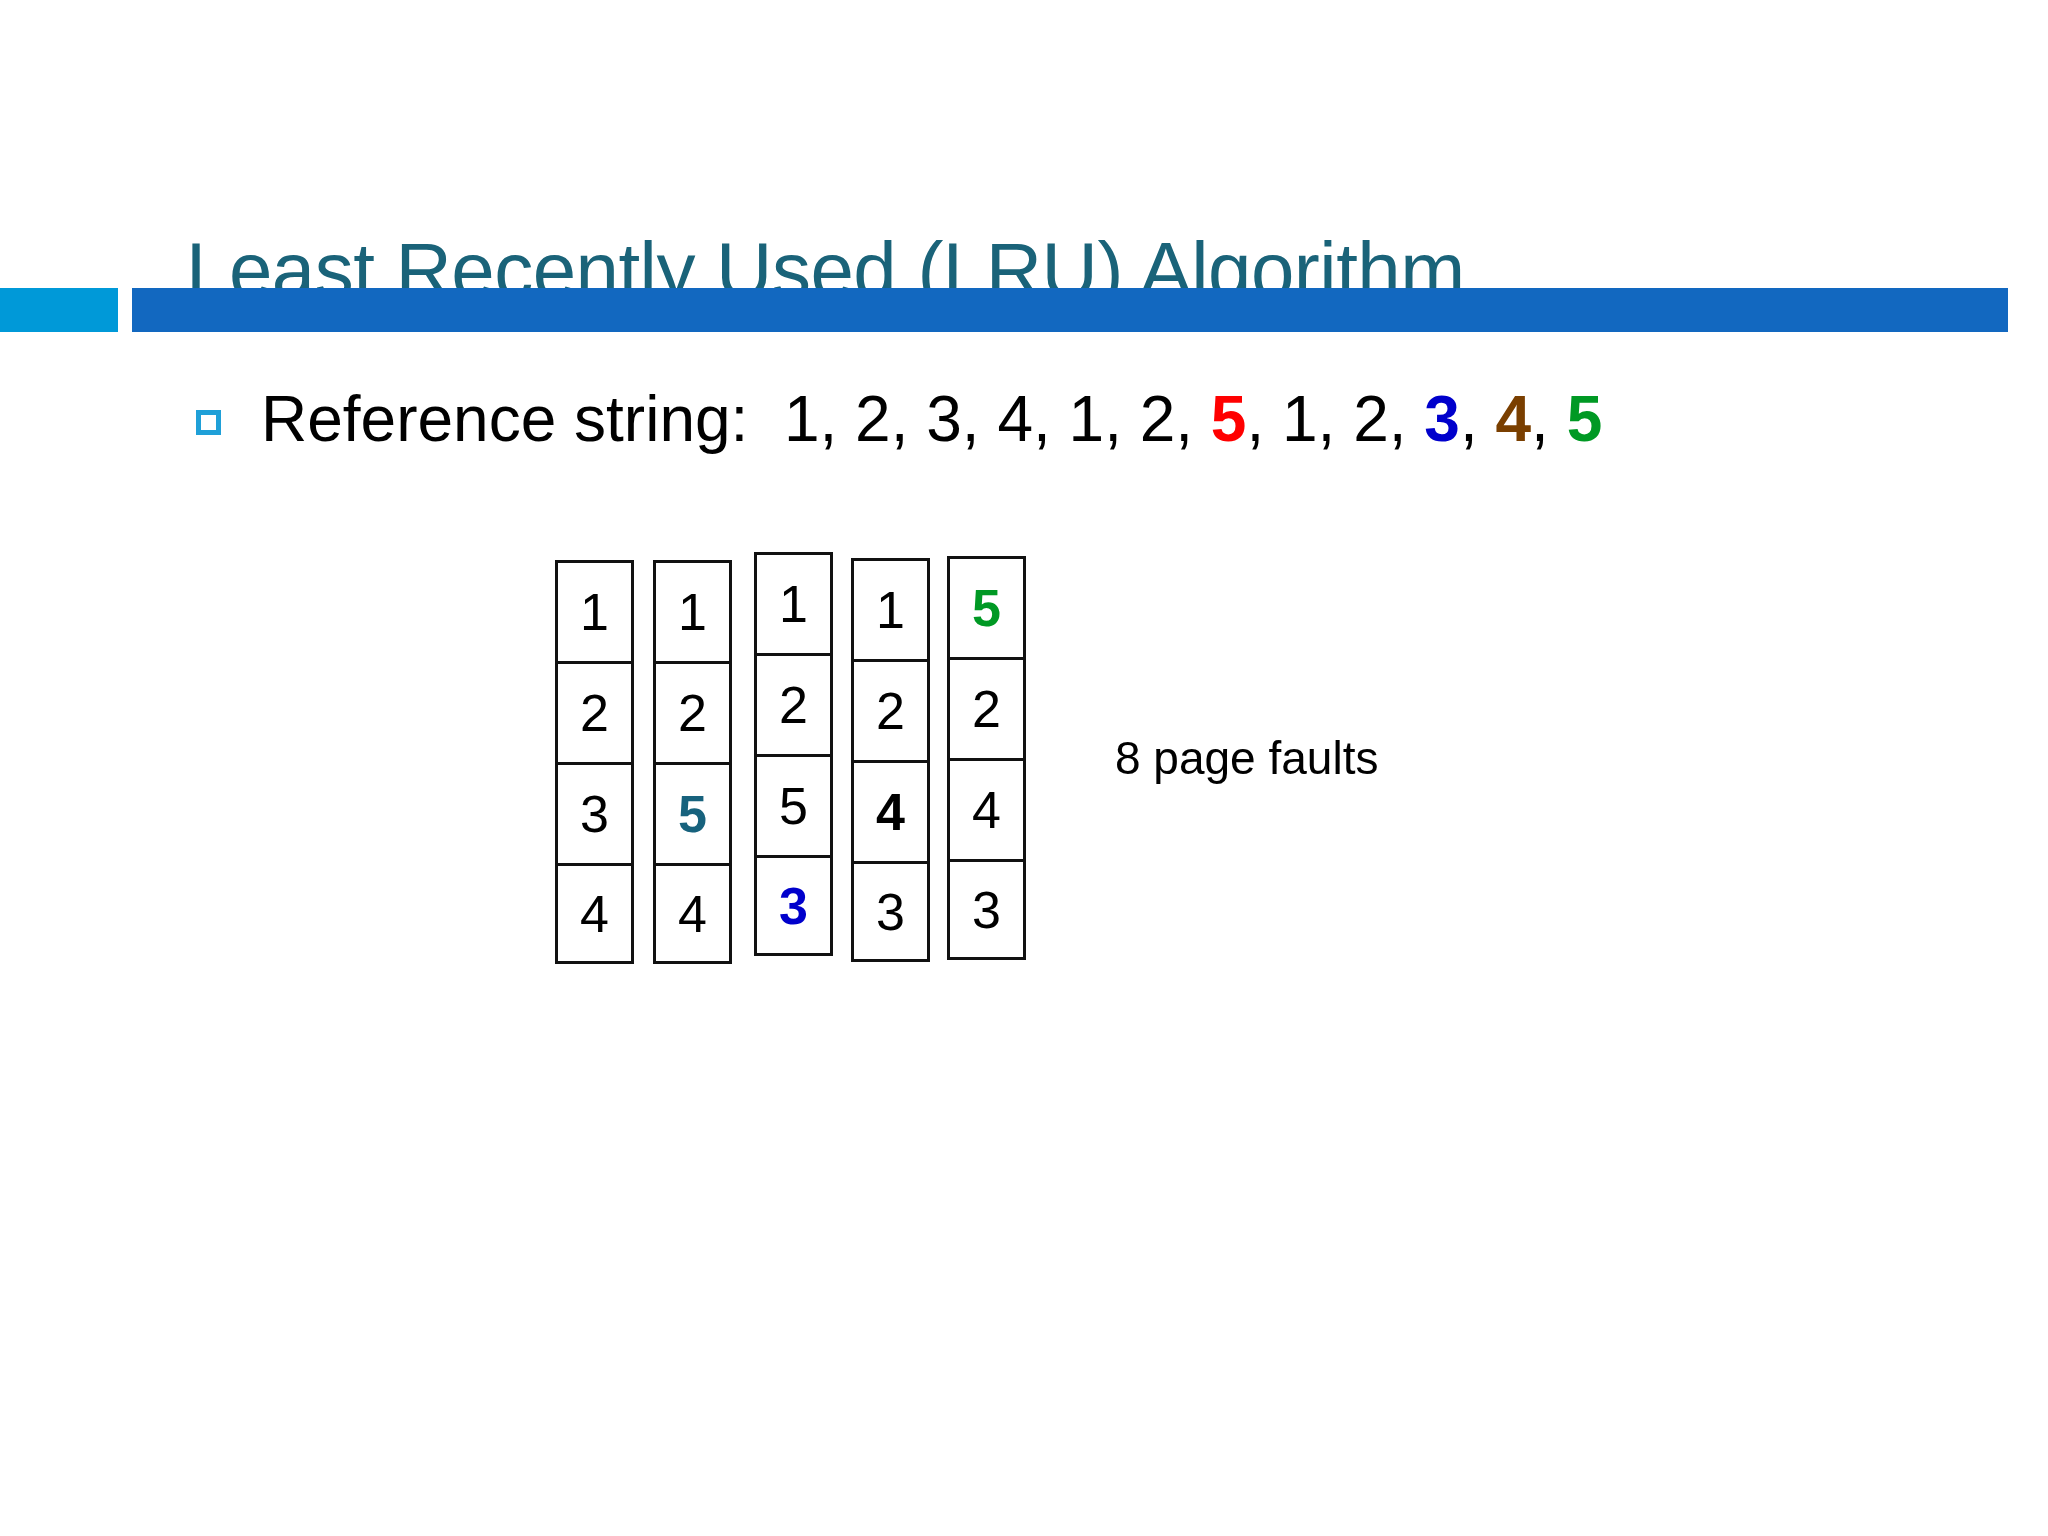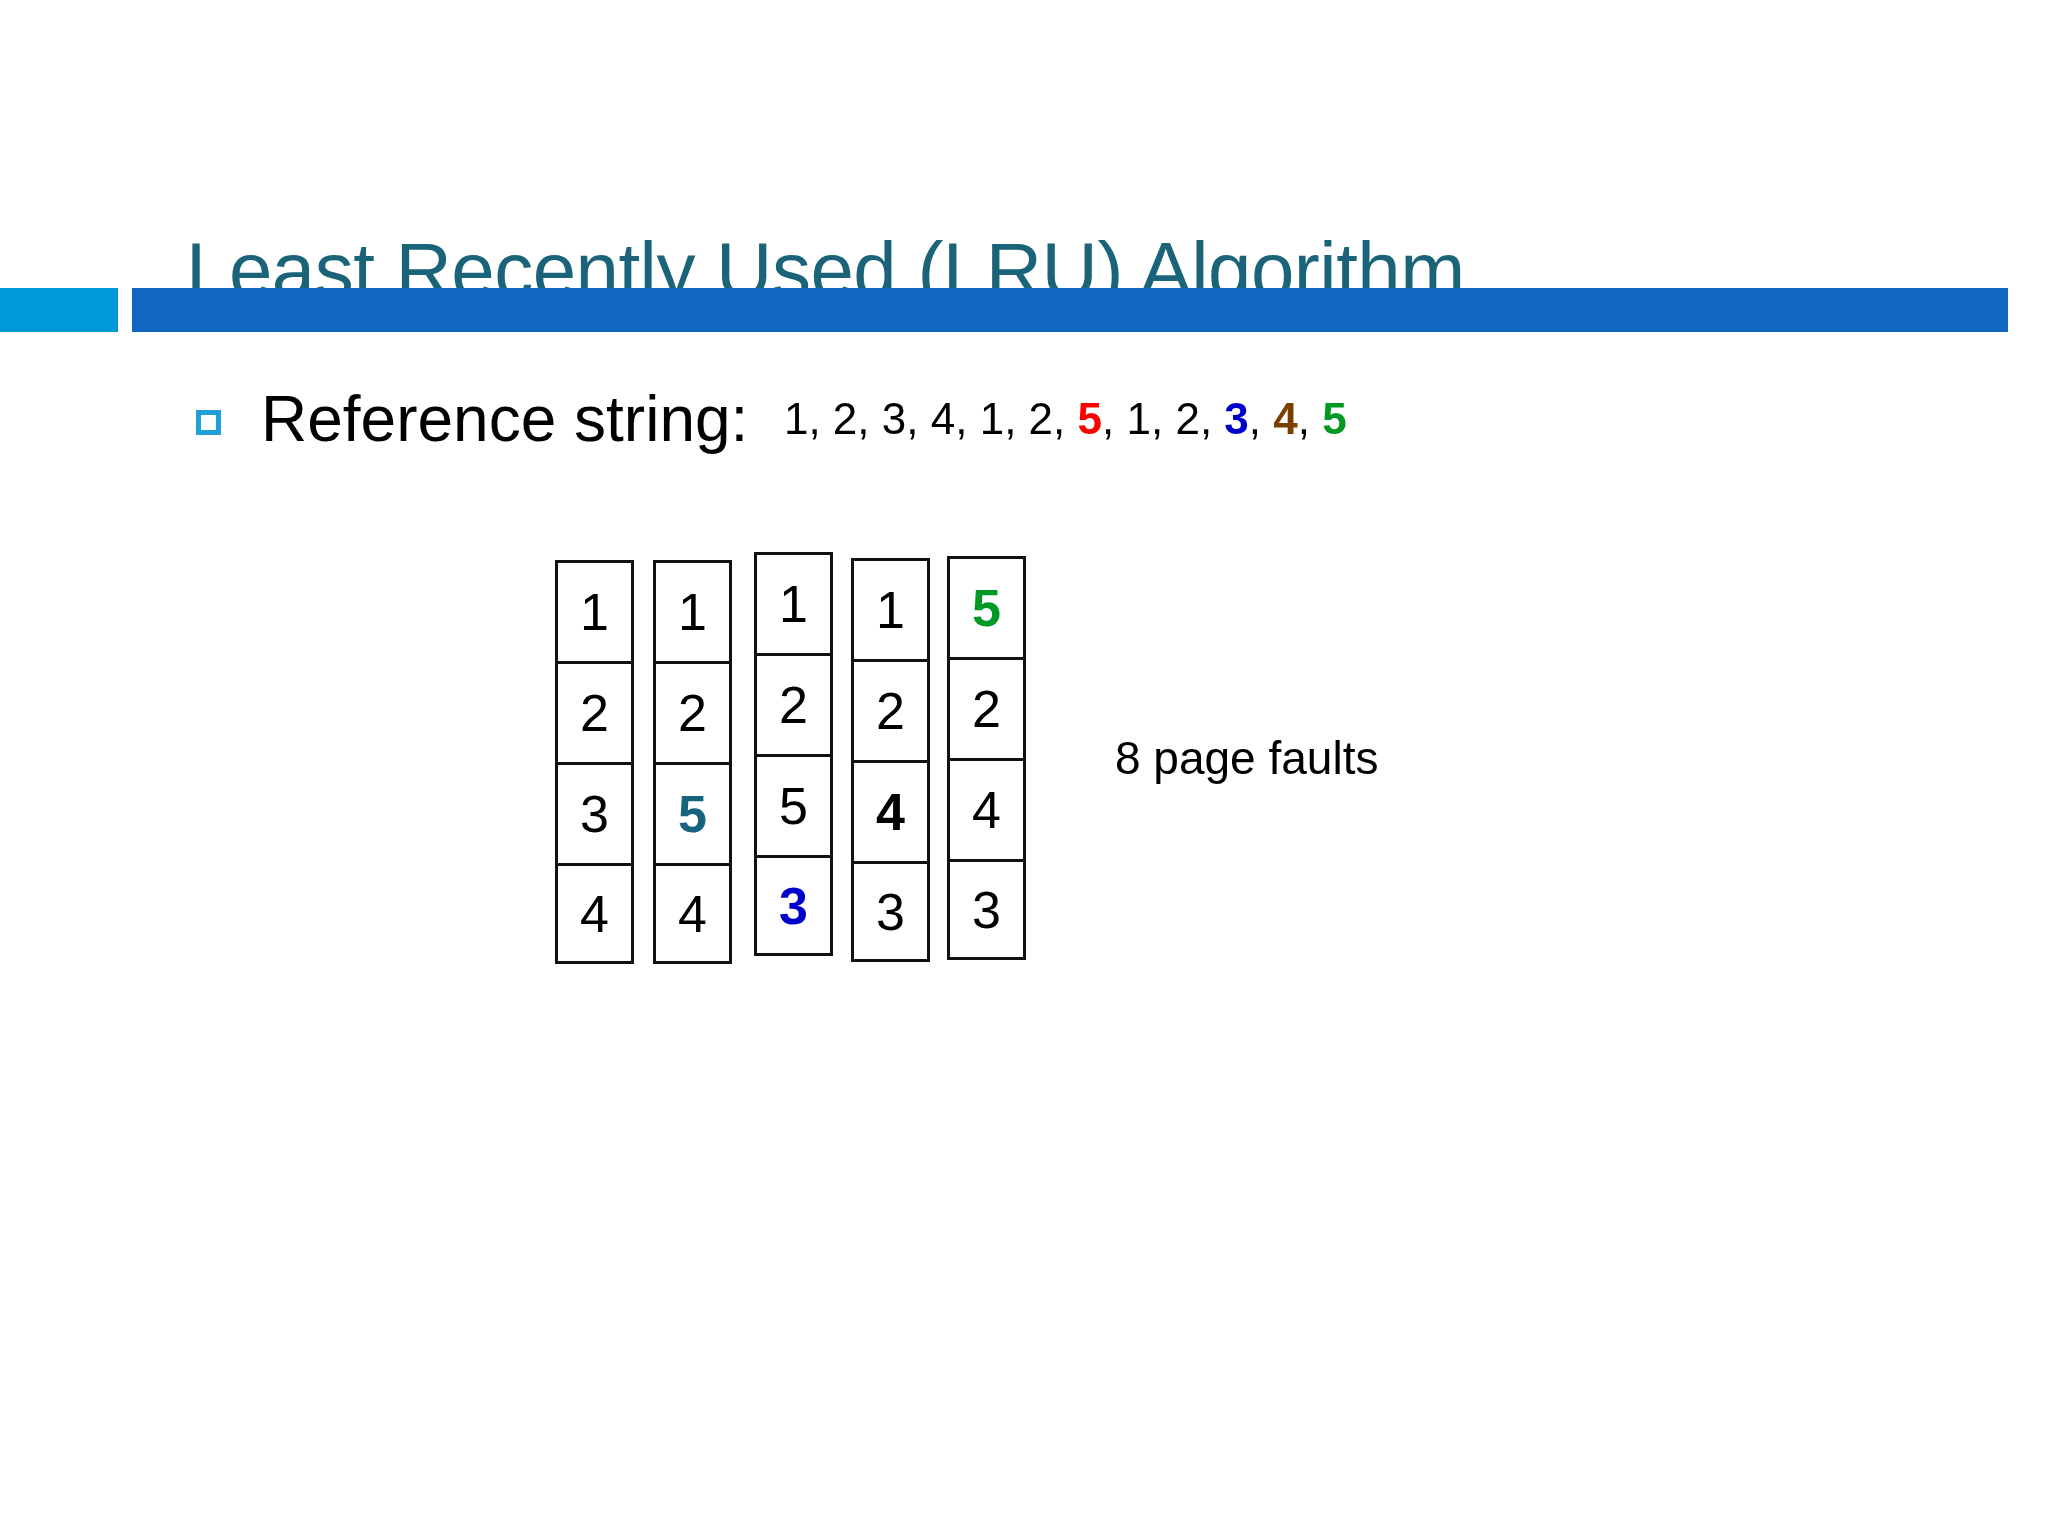--- a/index.html
+++ b/index.html
@@ -78,21 +78,21 @@
     position: relative;
     top: 3px;
   }
   .bullet-text {
     font-size: 64px;
     line-height: 78px;
     color: #000000;
     white-space: pre;
   }
   .ref-seq {
-    font-size: 44px;
+    font-size: 64px;
     line-height: 78px;
     color: #000000;
     white-space: pre;
   }
   .ref-seq .tok { color: #000000; }
   .ref-seq .tok.hl { font-weight: bold; }
 
   
   .frames {
     position: absolute;

